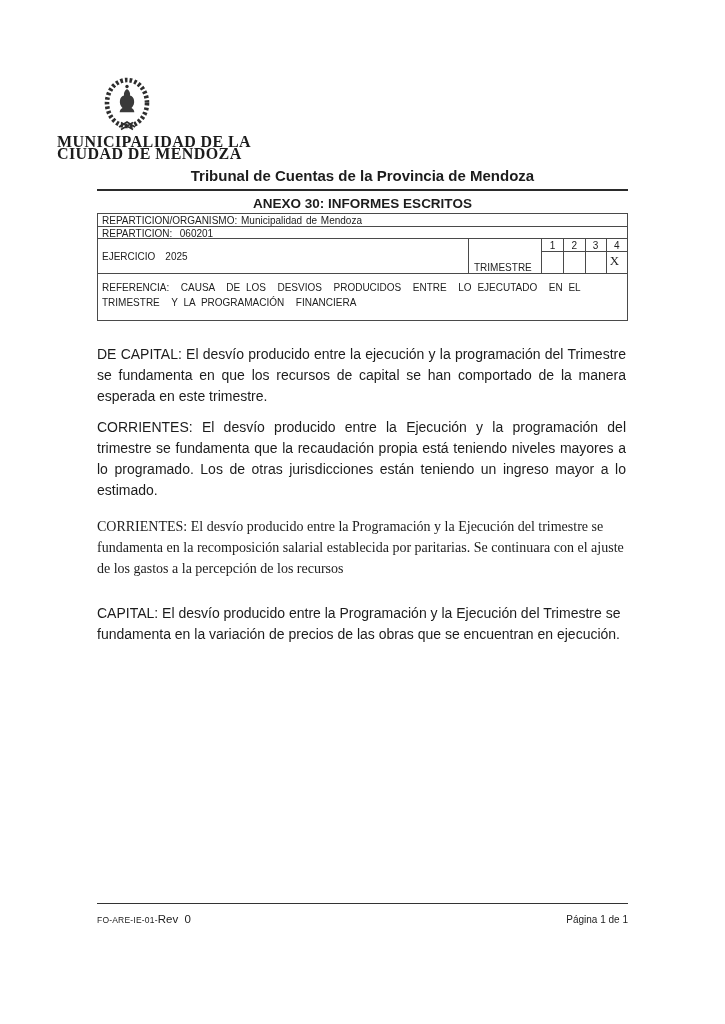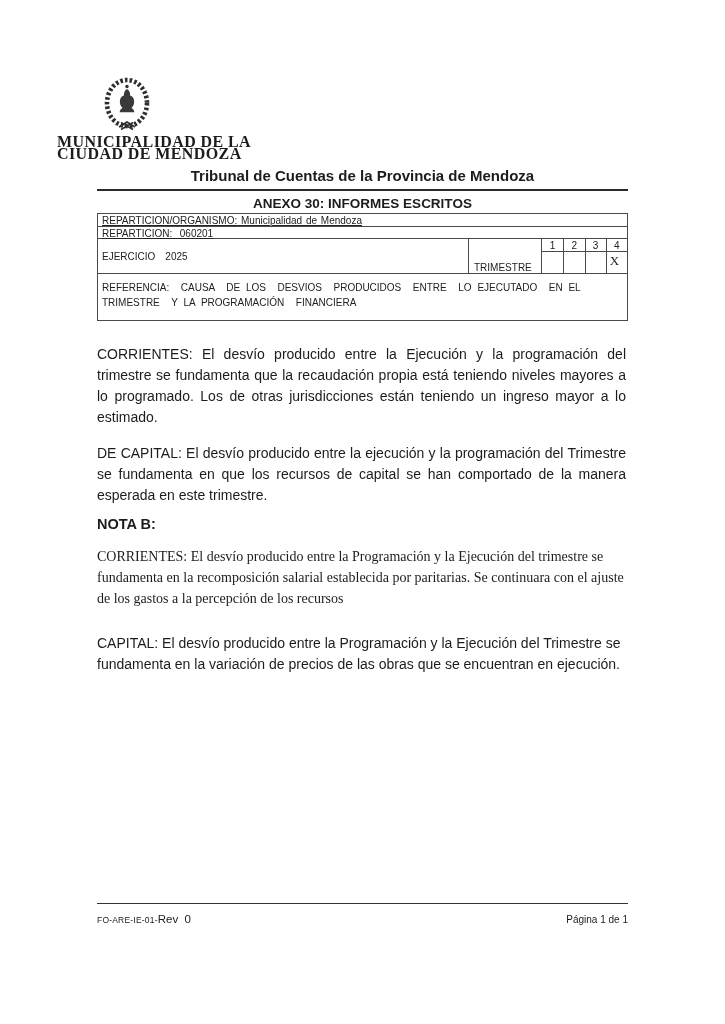--- a/index.html
+++ b/index.html
@@ -35,21 +35,21 @@
   }
 
   
   .ftable {
     position:absolute; left:97px; top:213px; width:531px;
     border:1px solid #4a4a4a; box-sizing:border-box;
     font-size:10px; color:#222;
   }
   .frow { box-sizing:border-box; }
   .frow + .frow { border-top:1px solid #4a4a4a; }
-  .frow-simple { height:12px; padding:1px 4px 0 4px; white-space:pre; word-spacing:1px;text-decoration:underline; }
+  .frow-simple { height:12px; padding:1px 4px 0 4px; white-space:pre; word-spacing:1px; }
   .frow-ej { height:35px; display:flex; align-items:stretch; }
   .cell-ej { flex:1; display:flex; align-items:center; padding:0 4px; }
   .cell-ej .val { margin-left:10px; }
   .cell-tri {
     width:74px; box-sizing:border-box;
     border-left:1px solid #4a4a4a; border-right:1px solid #4a4a4a;
     display:flex; align-items:flex-end; padding-left:5px;
   }
   .qgrid {
     width:85px; box-sizing:border-box;
@@ -136,23 +136,22 @@
       <div class="qm"></div>
       <div class="qm"></div>
       <div class="qm"></div>
       <div class="qm">X</div>
     </div>
   </div>
   <div class="frow frow-ref">REFERENCIA:  CAUSA  DE LOS  DESVIOS  PRODUCIDOS  ENTRE  LO EJECUTADO  EN EL   TRIMESTRE  Y LA PROGRAMACIÓN  FINANCIERA</div>
 </div>
 
 <div class="notes">
+  <p class="para just p-a2">DE CAPITAL: El desvío producido entre la ejecución y la programación del Trimestre se fundamenta en que los recursos de capital se han comportado de la manera esperada en este trimestre.</p>
   <p class="para just p-a1">CORRIENTES: El desvío producido entre la Ejecución y la programación del trimestre se fundamenta que la recaudación propia está teniendo niveles mayores a lo programado. Los de otras jurisdicciones están teniendo un ingreso mayor a lo estimado.</p>
-  <p class="para just p-a2">DE CAPITAL: El desvío producido entre la ejecución y la programación del Trimestre se fundamenta en que los recursos de capital se han comportado de la manera esperada en este trimestre.</p>
-  <p class="nota-heading b">NOTA B:</p>
   <p class="para p-b1">CORRIENTES: El desvío producido entre la Programación y la Ejecución del trimestre se fundamenta en la recomposición salarial establecida por paritarias. Se continuara con el ajuste de los gastos a la percepción de los recursos</p>
   <p class="para">CAPITAL: El desvío producido entre la Programación y la Ejecución del Trimestre se fundamenta en la variación de precios de las obras que se encuentran en ejecución.</p>
 </div>
 
 <div class="footer">
   <span class="footer-left"><span class="footer-code">FO-ARE-IE-01-</span><span class="footer-rev">Rev  0</span></span>
   <span class="footer-page">Página 1 de 1</span>
 </div>
 
 </body></html>

